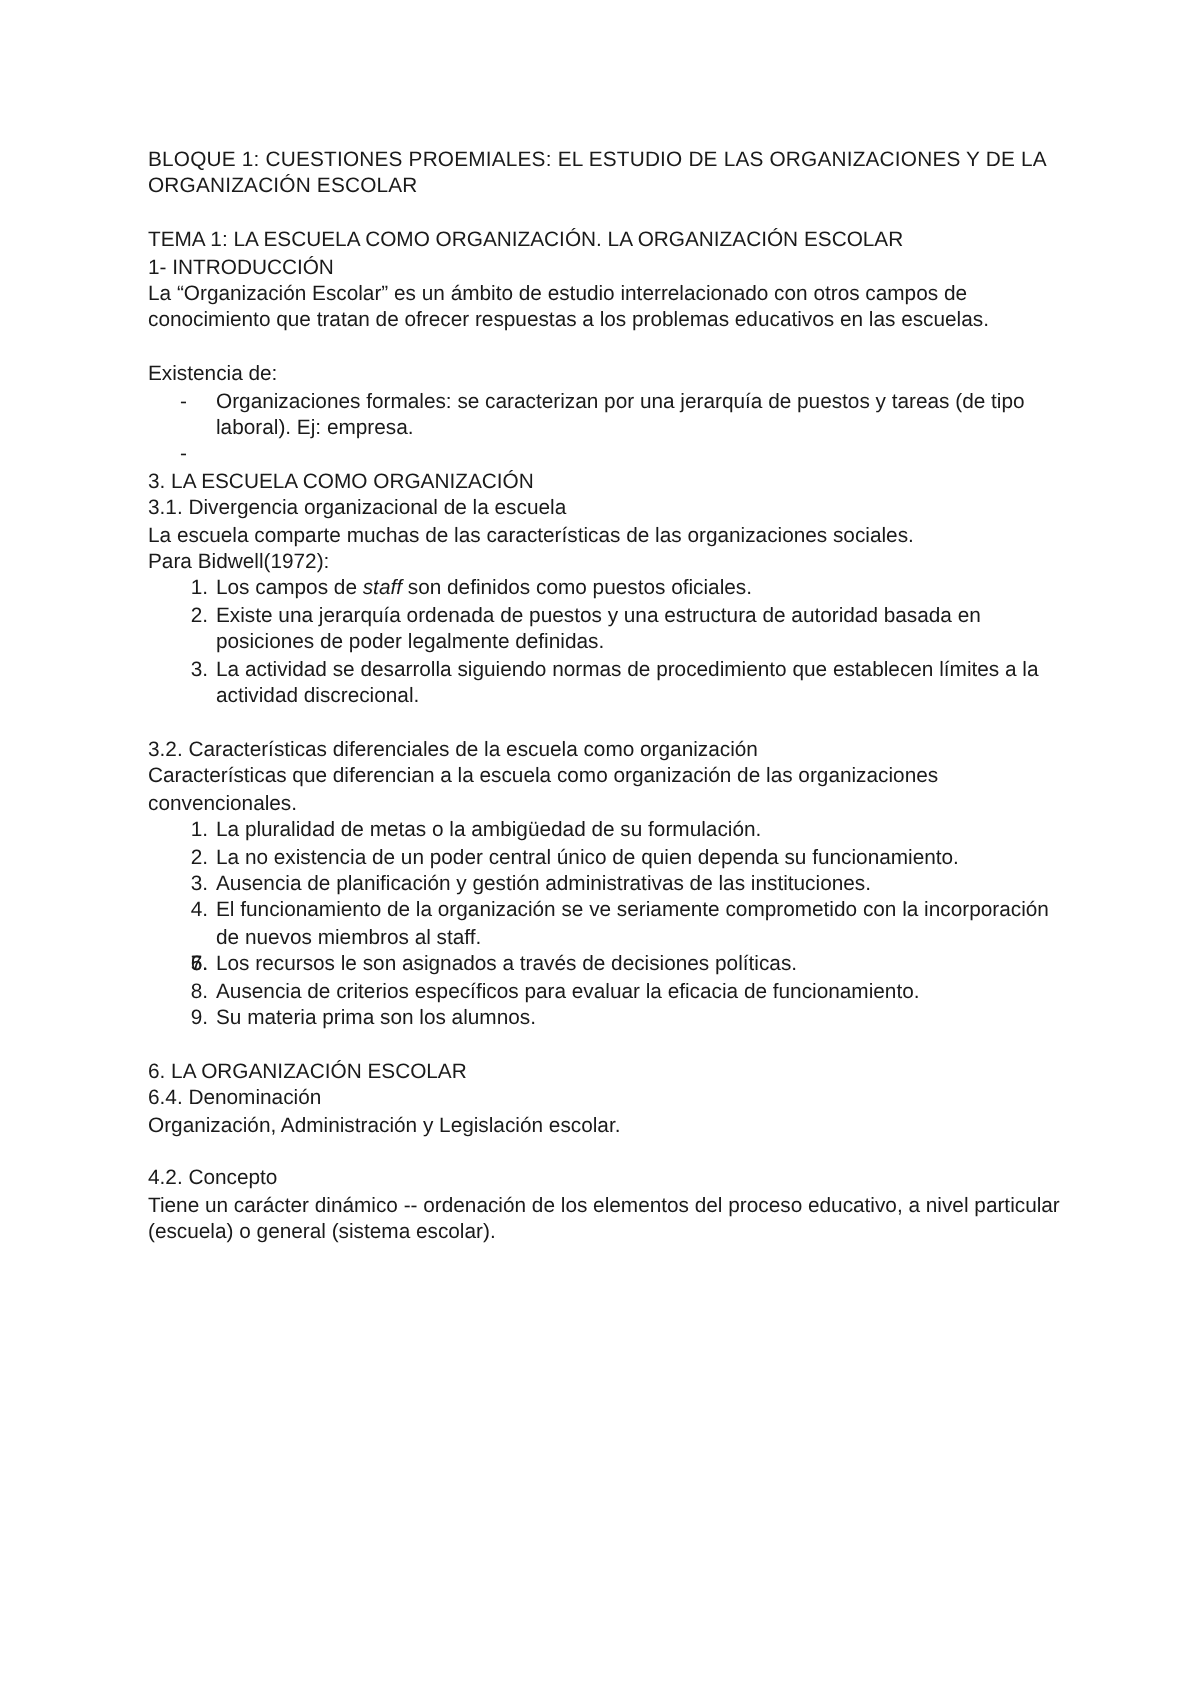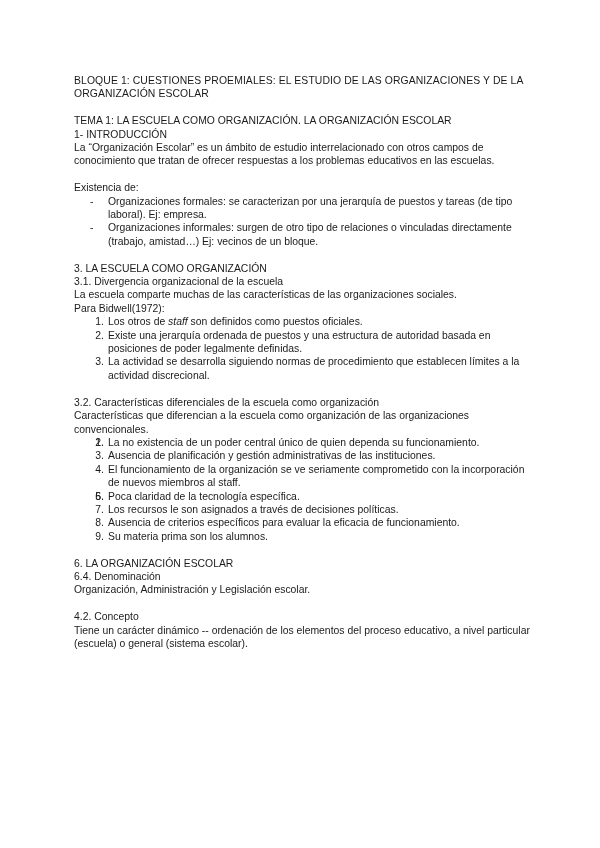--- a/index.html
+++ b/index.html
@@ -36,54 +36,53 @@
     <div class="gap"></div>
 
     <p>Existencia de:</p>
     <ul class="dash">
       <li>
         <span class="mark">-</span>
         <span>Organizaciones formales: se caracterizan por una jerarquía de puestos y tareas (de tipo laboral). Ej: empresa.</span>
       </li>
       <li>
         <span class="mark">-</span>
-        <span>Organizaciones informales: surgen de otro tipo de relaciones o vinculadas directamente (trabajo, amistad…) Ej: vecinos de un bloque.</span>
       </li>
     </ul>
     <div class="gap"></div>
 
     <p>3. LA ESCUELA COMO ORGANIZACIÓN</p>
     <p>3.1. Divergencia organizacional de la escuela</p>
     <p>La escuela comparte muchas de las características de las organizaciones sociales.</p>
     <p>Para Bidwell(1972):</p>
     <ol class="num">
       <li>
         <span class="mark">1.</span>
-        <span>Los otros de </span><em>staff</em><span> son definidos como puestos oficiales.</span>
+        <span>Los campos de </span><em>staff</em><span> son definidos como puestos oficiales.</span>
       </li>
       <li>
         <span class="mark">2.</span>
         <span>Existe una jerarquía ordenada de puestos y una estructura de autoridad basada en posiciones de poder legalmente definidas.</span>
       </li>
       <li>
         <span class="mark">3.</span>
         <span>La actividad se desarrolla siguiendo normas de procedimiento que establecen límites a la actividad discrecional.</span>
       </li>
     </ol>
     <div class="gap"></div>
 
     <p>3.2. Características diferenciales de la escuela como organización</p>
     <p>Características que diferencian a la escuela como organización de las organizaciones convencionales.</p>
     <ol class="num">
-      <li><span class="mark">1.</span></li>
+      <li><span class="mark">1.</span><span>La pluralidad de metas o la ambigüedad de su formulación.</span></li>
       <li><span class="mark">2.</span><span>La no existencia de un poder central único de quien dependa su funcionamiento.</span></li>
       <li><span class="mark">3.</span><span>Ausencia de planificación y gestión administrativas de las instituciones.</span></li>
       <li><span class="mark">4.</span><span>El funcionamiento de la organización se ve seriamente comprometido con la incorporación de nuevos miembros al staff.</span></li>
       <li><span class="mark">5.</span></li>
-      <li><span class="mark">6.</span><span>Poca claridad de la tecnología específica.</span></li>
+      <li><span class="mark">6.</span></li>
       <li><span class="mark">7.</span><span>Los recursos le son asignados a través de decisiones políticas.</span></li>
       <li><span class="mark">8.</span><span>Ausencia de criterios específicos para evaluar la eficacia de funcionamiento.</span></li>
       <li><span class="mark">9.</span><span>Su materia prima son los alumnos.</span></li>
     </ol>
     <div class="gap"></div>
 
     <p>6. LA ORGANIZACIÓN ESCOLAR</p>
     <p>6.4. Denominación</p>
     <p>Organización, Administración y Legislación escolar.</p>
     <div class="gap"></div>

